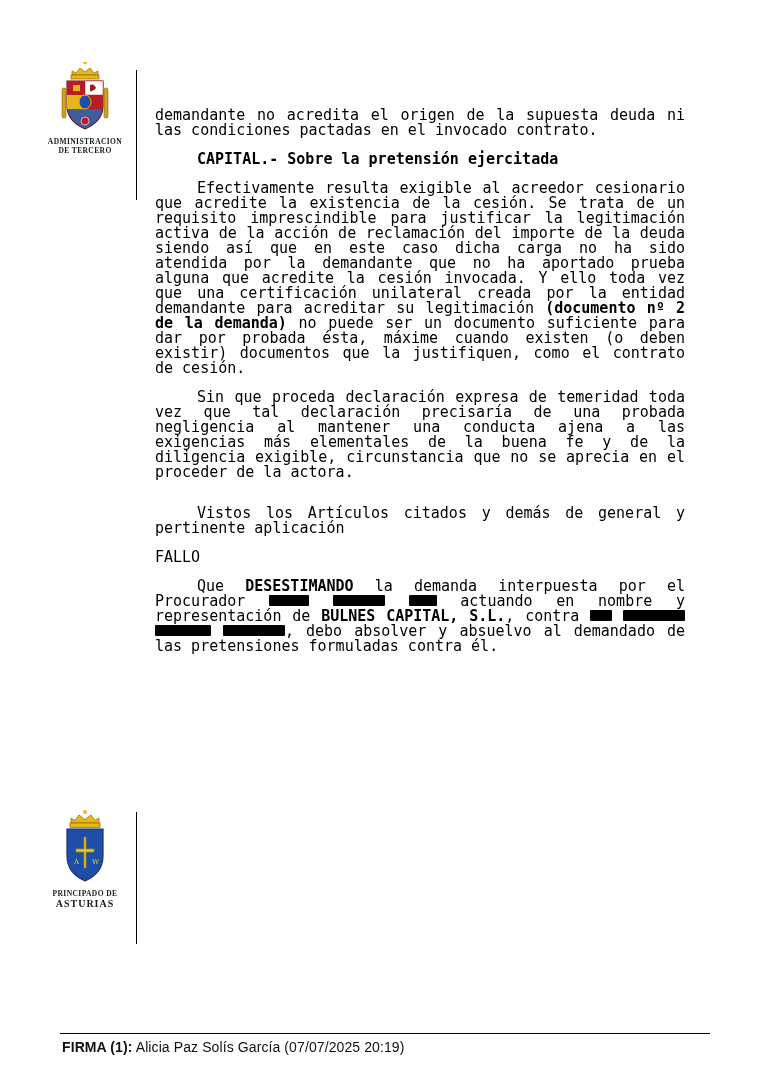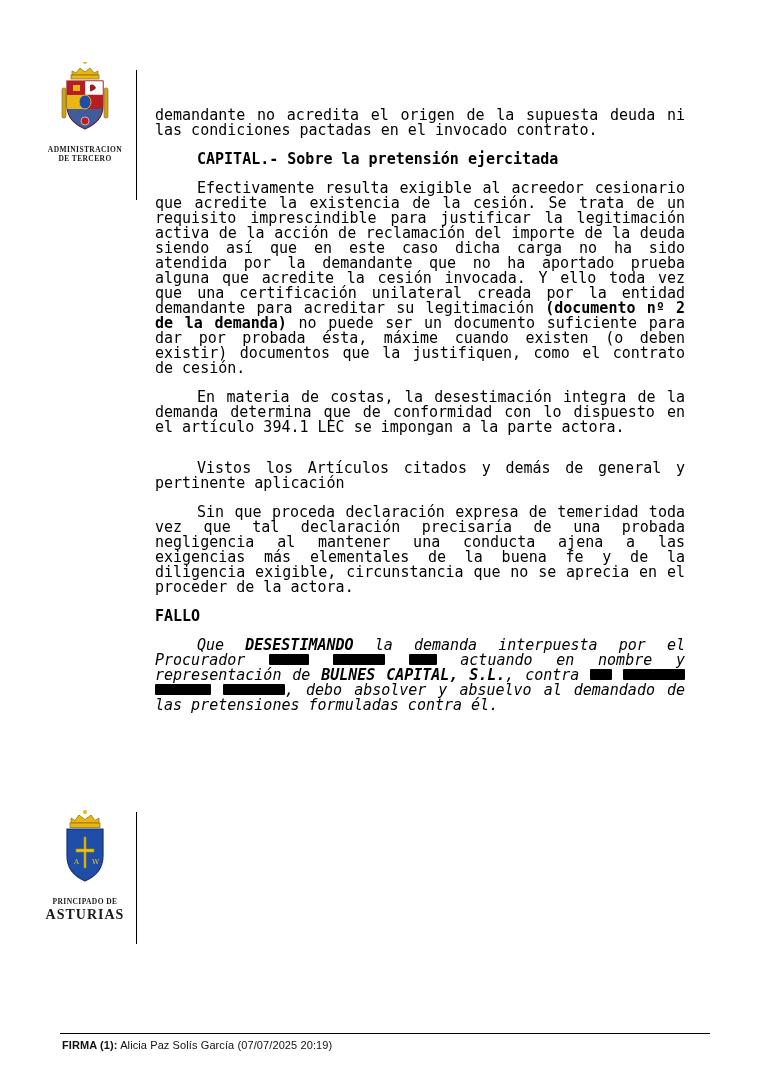--- a/index.html
+++ b/index.html
@@ -32,24 +32,24 @@
   }
   .emblem-top { left: 35px; top: 62px; }
   .emblem-bottom { left: 35px; top: 808px; }
   .emblem-caption {
     font-family: "Liberation Serif", serif;
     font-size: 7.5px;
     font-weight: bold;
     letter-spacing: 0.4px;
     color: #1a1a1a;
     line-height: 1.25;
-    margin-top: 11px;
+    margin-top: 3px;
   }
   .emblem-caption .big {
-    font-size: 14px;
+    font-size: 10px;
     letter-spacing: 1px;
   }
   .rule-vert {
     position: absolute;
     left: 136px;
     width: 1px;
     background: #000;
   }
   .rule-top { top: 70px; height: 130px; }
   .rule-bottom { top: 812px; height: 132px; }
@@ -64,30 +64,30 @@
     font-size: 15px;
     line-height: 15px;
     color: #000;
     text-align: justify;
   }
   .body-text p {
     margin: 0 0 14px 0;
     text-align: justify;
     text-justify: inter-word;
   }
-  .body-text p.tight { margin-bottom: 16px; font-style: italic; }
+  .body-text p.tight { margin-bottom: 16px; }
   .indent { text-indent: 42px; }
   .heading {
     font-weight: bold;
     text-indent: 42px;
     margin: 18px 0 16px 0;
   }
   .center {
     text-align: center;
-    font-weight: bold;
+    font-weight: normal;
     margin: 34px 0 30px 0;
   }
   .bold { font-weight: bold; }
   .redact {
     display: inline-block;
     background: #000;
     color: transparent;
     vertical-align: middle;
     height: 11px;
     border-radius: 1px;
@@ -102,21 +102,21 @@
     right: 58px;
     top: 1033px;
     height: 1px;
     background: #000;
   }
   .footer {
     position: absolute;
     left: 62px;
     top: 1039px;
     font-family: "Liberation Sans", sans-serif;
-    font-size: 11px;
+    font-size: 14px;
     color: #111;
     letter-spacing: 0.1px;
   }
   .footer .lbl { font-weight: bold; }
 
   
   .shield-svg { display: block; margin: 0 auto; }
 </style>
 </head>
 <body>
@@ -184,25 +184,24 @@
   <div class="body-text">
 
     <p>demandante no acredita el origen de la supuesta deuda ni las condiciones pactadas en el invocado contrato.</p>
 
     <p class="heading">CAPITAL.- Sobre la pretensión ejercitada</p>
 
 
     <p class="indent"><span>Efectivamente resulta exigible al acreedor cesionario que acredite la existencia de la cesión. Se trata de un requisito imprescindible para justificar la legitimación activa de la acción de reclamación del importe de la deuda  siendo así que en este caso dicha carga no ha sido atendida por la demandante que no ha aportado prueba alguna que acredite la cesión invocada. Y ello toda vez que una certificación unilateral creada por la entidad demandante para acreditar su legitimación </span><span class="bold">(documento nº 2 de la demanda)</span><span> no puede ser un documento suficiente para dar por probada ésta, máxime cuando existen (o deben existir) documentos que la justifiquen, como el contrato de cesión.</span></p>
 
 
-    <p class="indent">En materia de costas, la desestimación integra de la demanda determina que de conformidad con lo dispuesto en el artículo 394.1 LEC se impongan a la parte actora.</p>
+
+    <p class="indent">Sin que proceda declaración expresa de temeridad toda vez que tal declaración precisaría de una probada negligencia al mantener una conducta ajena a las exigencias más elementales de la buena fe y de la diligencia exigible, circunstancia que no se aprecia en el proceder de la actora.</p>
 
     <p class="indent" style="margin-top:26px;">Vistos los Artículos citados y demás de general y pertinente aplicación</p>
-
-    <p class="indent">Sin que proceda declaración expresa de temeridad toda vez que tal declaración precisaría de una probada negligencia al mantener una conducta ajena a las exigencias más elementales de la buena fe y de la diligencia exigible, circunstancia que no se aprecia en el proceder de la actora.</p>
 
     <p class="center">FALLO</p>
 
     <p class="indent tight"><span>Que </span><span class="bold">DESESTIMANDO</span><span> la demanda interpuesta por el Procurador </span><span class="redact" style="width:40px"></span> <span class="redact" style="width:52px"></span> <span class="redact" style="width:28px"></span><span> actuando en nombre y representación de </span><span class="bold">BULNES CAPITAL, S.L.</span><span>, contra </span><span class="redact" style="width:22px"></span> <span class="redact" style="width:62px"></span> <span class="redact" style="width:56px"></span> <span class="redact" style="width:62px"></span><span>, debo absolver y absuelvo al demandado de las pretensiones formuladas contra él.</span></p>
 
   </div>
 
   <div class="footer-rule"></div>
   <div class="footer">
     <span class="lbl">FIRMA (1):</span>

